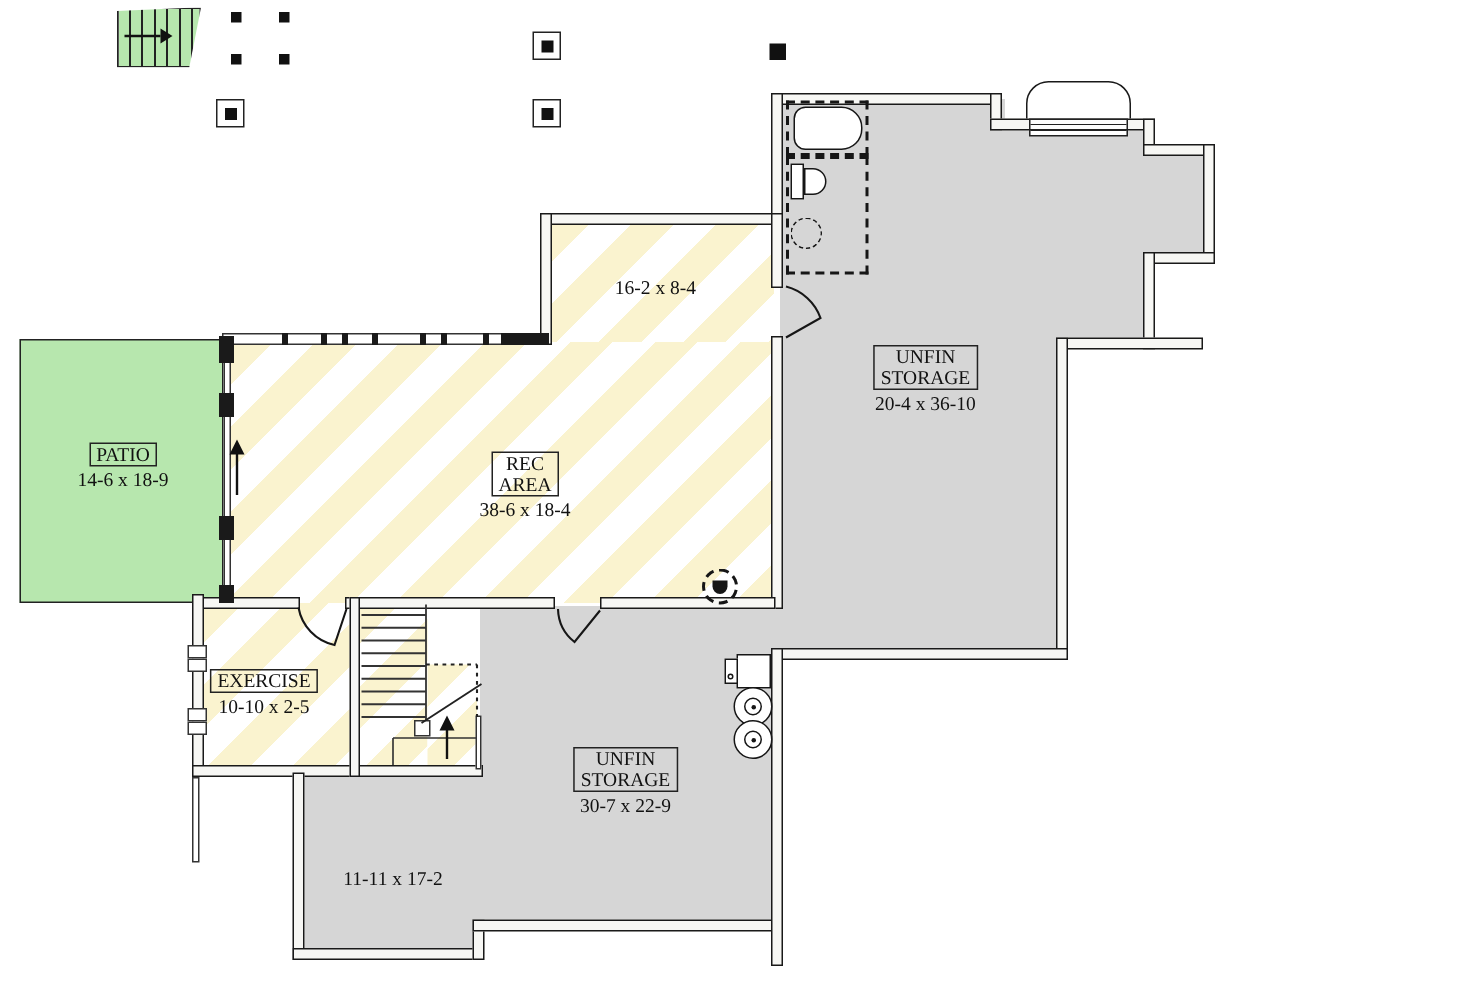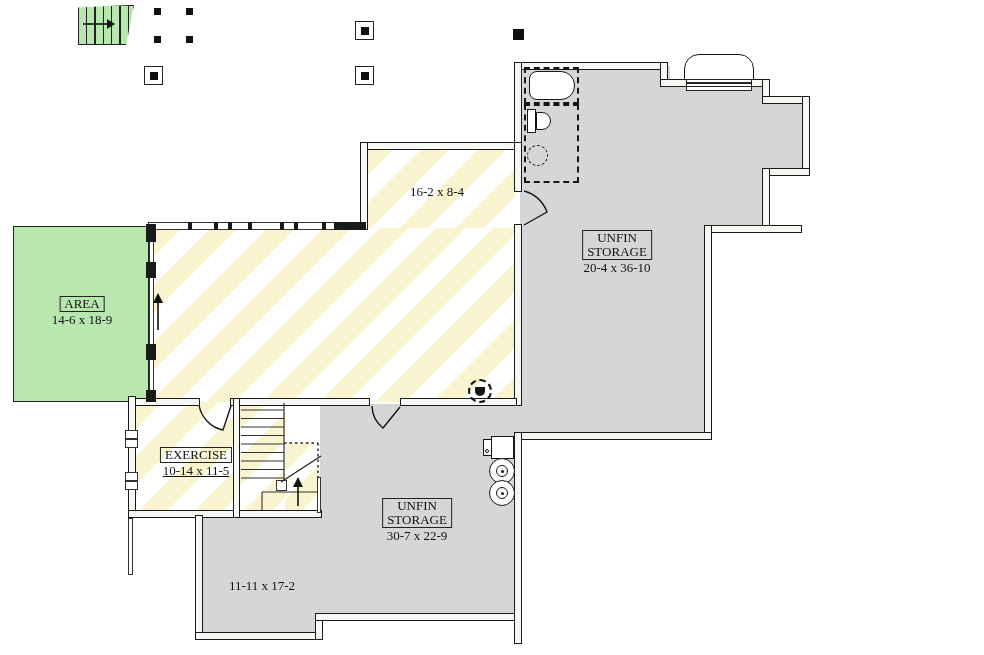--- a/index.html
+++ b/index.html
@@ -164,30 +164,37 @@
         <rect x="214" y="222" width="4" height="8"></rect>
       <rect x="228" y="222" width="4" height="8"></rect>
         <rect x="248" y="222" width="4" height="8"></rect>
       <rect x="280" y="222" width="4" height="8"></rect>
         <rect x="294" y="222" width="4" height="8"></rect>
       <rect x="322" y="222" width="4" height="8"></rect>
     </g>
   </svg>
 
   <div class="lbl" style="left:82px;top:294px;">
-    <span class="lbx">AREA</span>
+    <span class="lbx">PATIO</span>
     <div class="dims">14-6 x 18-9</div>
   </div>
 
+  <div class="lbl" style="left:350px;top:301px;">
+    <span class="lbx">
+      <span style="display:block;">REC</span>
+      <span style="display:block;">AREA</span>
+    </span>
+    <div class="dims">38-6 x 18-4</div>
+  </div>
 
   <div class="lbl dims" style="left:437px;top:184px;">16-2 x 8-4</div>
 
-  <div class="lbl" style="left:196px;top:445px;text-decoration:underline;">
+  <div class="lbl" style="left:176px;top:445px;">
     <span class="lbx">EXERCISE</span>
-    <div class="dims">10-14 x 11-5</div>
+    <div class="dims">10-10 x 2-5</div>
   </div>
 
   <div class="lbl" style="left:617px;top:230px;">
     <span class="lbx">
       <span style="display:block;">UNFIN</span>
       <span style="display:block;">STORAGE</span>
     </span>
     <div class="dims">20-4 x 36-10</div>
   </div>
 

